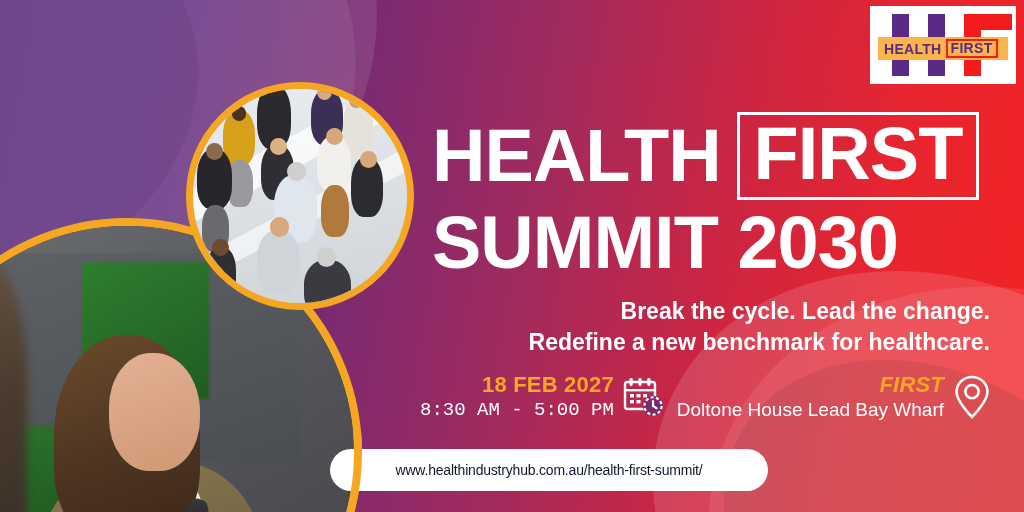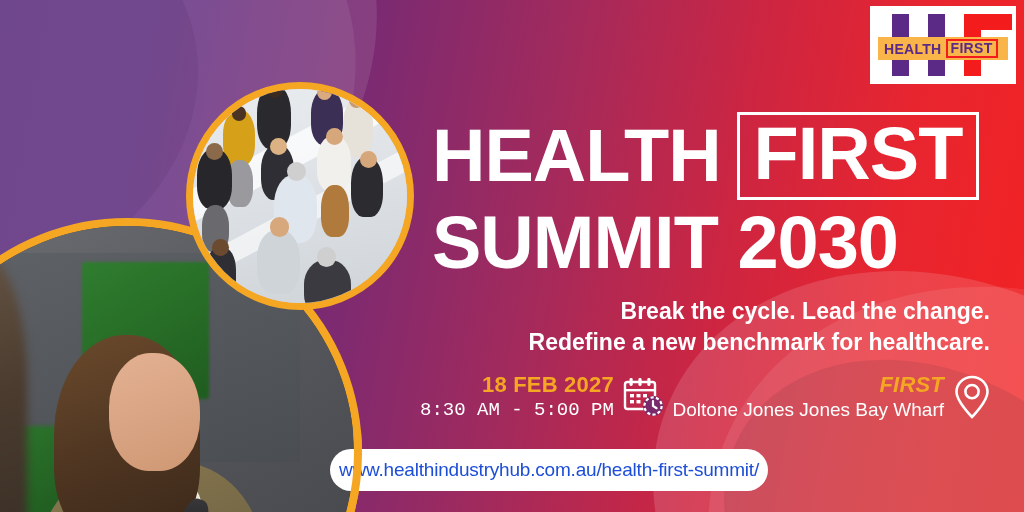--- a/index.html
+++ b/index.html
@@ -182,21 +182,21 @@
   .loc-secondary { color:#fff; font-size:19px; line-height:24px; font-weight:500; }
 
   
   .url-pill {
     position:absolute; left: 330px; top: 449px;
     width: 438px; height: 42px;
     background:#fff; border-radius: 21px;
     display:flex; align-items:center; justify-content:center;
     z-index: 5;
   }
-  .url-text { color:#1d4ed8; font-size:19px; letter-spacing:-.2px; }
+  .url-text { color:#0f172a; font-size:14px; letter-spacing:-.2px; }
   .ring-over { z-index: 6; }
 </style>
 </head>
 <body>
 
 <div class="banner">
 
   <div class="swoosh sw-tl3"></div>
   <div class="swoosh sw-tl"></div>
   <div class="swoosh sw-tl2"></div>
@@ -310,21 +310,21 @@
         <rect x="14.5" y="25" width="4" height="3.4" fill="#fff"></rect>
         <circle cx="31" cy="31" r="10.2" fill="#7a2a6a"></circle>
         <circle cx="31" cy="31" r="8.6" fill="none" stroke="#fff" stroke-width="2.2" stroke-dasharray="3.2 2.2"></circle>
         <path d="M31 26.2 V31 L34.6 33.2" fill="none" stroke="#fff" stroke-width="2.2" stroke-linecap="round"></path>
       </svg>
     </div>
 
     <div class="detail-block">
       <div class="loc-text">
         <div class="loc-primary">FIRST</div>
-        <div class="loc-secondary">Doltone Jones Jones Bay Wharf</div>
+        <div class="loc-secondary">Doltone House Lead Bay Wharf</div>
       </div>
       <svg width="40" height="48" viewBox="0 0 40 48">
         <path d="M20 4 C11.2 4 4.5 10.7 4.5 19.1 C4.5 28.5 20 44 20 44 C20 44 35.5 28.5 35.5 19.1 C35.5 10.7 28.8 4 20 4 Z" fill="none" stroke="#fff" stroke-width="2.6"></path>
         <circle cx="20" cy="18.6" r="6.6" fill="none" stroke="#fff" stroke-width="2.6"></circle>
       </svg>
     </div>
 
   </div>
 
   <div class="url-pill">

